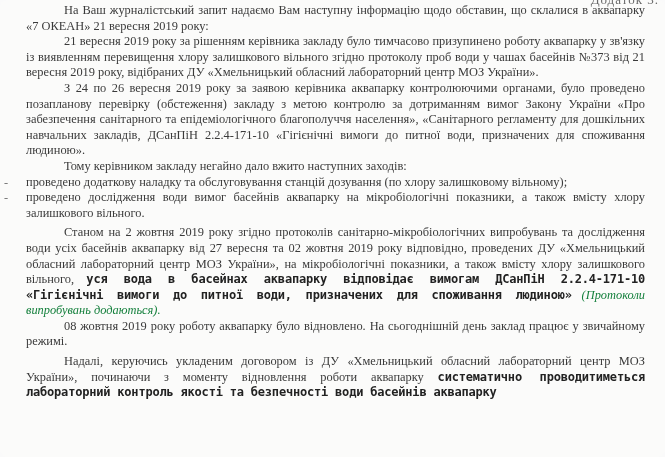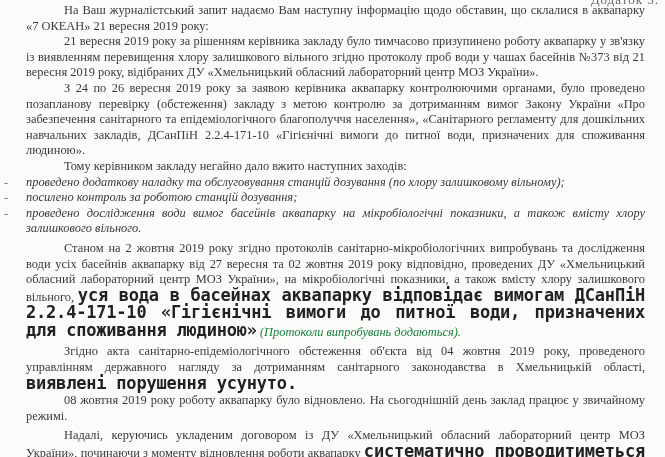--- a/index.html
+++ b/index.html
@@ -20,43 +20,41 @@
     font-size: 13px; color: #6a6a6a; letter-spacing: 1px;
     filter: blur(0.4px);
   }
   .content {
     position: absolute; left: 26px; top: 3px; width: 619px;
     font-size: 12.4px; line-height: 15.6px;
     text-align: justify;
     filter: blur(0.25px);
   }
   p { margin: 0; text-indent: 38px; }
-  ul.measures { list-style: none; margin: 0; padding: 0; font-style: italic; }
+  ul.measures { list-style: none; margin: 0; padding: 0; }
   ul.measures li { position: relative; padding-left: 0; }
   ul.measures li::before {
     content: "-"; position: absolute; left: -22px; top: 0; color: #777;
   }
-  .b { font-weight: bold; font-family: "DejaVu Sans Mono", "Liberation Mono", monospace; font-size: 17px; color: #222; letter-spacing: -0.2px; }
+  .b { font-weight: bold; font-family: "DejaVu Sans Mono", "Liberation Mono", monospace; font-size: 12px; color: #222; letter-spacing: -0.2px; }
   .i { font-style: italic; color: #15803d; }
   .sp { margin-top: 4px; }
 </style>
 </head>
 <body>
 
 <div class="page">
   <div class="corner">Додаток 3.</div>
 
   <div class="content">
     <p>На Ваш журналістський запит надаємо Вам наступну інформацію щодо обставин, що склалися в аквапарку «7 ОКЕАН» 21 вересня 2019 року:</p>
     <p>21 вересня 2019 року за рішенням керівника закладу було тимчасово призупинено роботу аквапарку у зв'язку із виявленням перевищення хлору залишкового вільного згідно протоколу проб води у чашах басейнів №373 від 21 вересня 2019 року, відібраних ДУ «Хмельницький обласний лабораторний центр МОЗ України».</p>
     <p>З 24 по 26 вересня 2019 року за заявою керівника аквапарку контролюючими органами, було проведено позапланову перевірку (обстеження) закладу з метою контролю за дотриманням вимог Закону України «Про забезпечення санітарного та епідеміологічного благополуччя населення», «Санітарного регламенту для дошкільних навчальних закладів, ДСанПіН 2.2.4-171-10 «Гігієнічні вимоги до питної води, призначених для споживання людиною».</p>
     <p>Тому керівником закладу негайно дало вжито наступних заходів:</p>
     <ul class="measures">
       <li>проведено додаткову наладку та обслуговування станцій дозування (по хлору залишковому вільному);</li>
-      <li>посилено контроль за роботою станцій дозування;</li>
       <li>проведено дослідження води вимог басейнів аквапарку на мікробіологічні показники, а також вмісту хлору залишкового вільного.</li>
     </ul>
     <p class="sp"><span>Станом на 2 жовтня 2019 року згідно протоколів санітарно-мікробіологічних випробувань та дослідження води усіх басейнів аквапарку від 27 вересня та 02 жовтня 2019 року відповідно, проведених ДУ «Хмельницький обласний лабораторний центр МОЗ України», на мікробіологічні показники, а також вмісту хлору залишкового вільного, </span><span class="b">уся вода в басейнах аквапарку відповідає вимогам ДСанПіН 2.2.4-171-10 «Гігієнічні вимоги до питної води, призначених для споживання людиною»</span><span class="i"> (Протоколи випробувань додаються).</span></p>
-    <p class="sp"><span>Згідно акта санітарно-епідеміологічного обстеження об'єкта від 04 жовтня 2019 року, проведеного управлінням державного нагляду за дотриманням санітарного законодавства в Хмельницькій області, </span><span class="b">виявлені порушення усунуто.</span></p>
     <p>08 жовтня 2019 року роботу аквапарку було відновлено. На сьогоднішній день заклад працює у звичайному режимі.</p>
     <p class="sp"><span>Надалі, керуючись укладеним договором із ДУ «Хмельницький обласний лабораторний центр МОЗ України», починаючи з моменту відновлення роботи аквапарку </span><span class="b">систематично проводитиметься лабораторний контроль якості та безпечності води басейнів аквапарку</span></p>
   </div>
 </div>
 
 </body></html>

